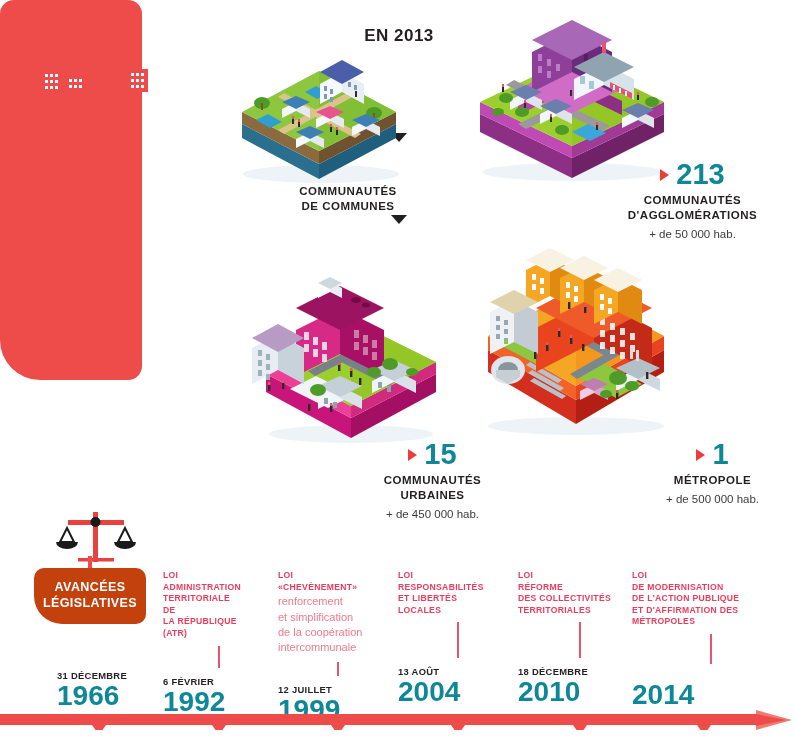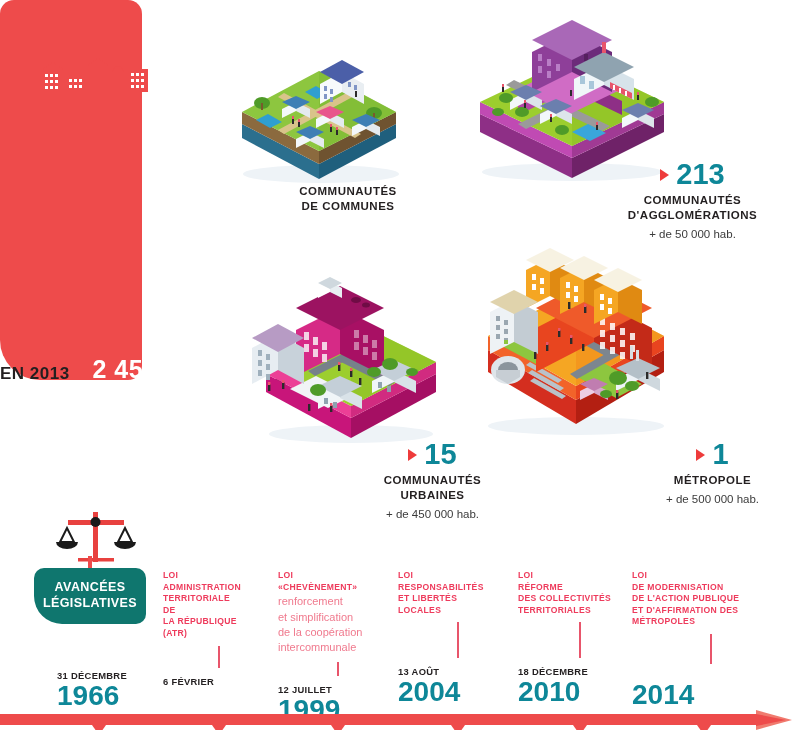--- a/index.html
+++ b/index.html
@@ -10,42 +10,42 @@
     font-family:"Liberation Sans","DejaVu Sans",sans-serif;
     -webkit-font-smoothing:antialiased;
   }
   .abs{position:absolute;}
 
   
   #left-panel{left:24px;top:88px;width:142px;height:380px;
     background:#ee4b4b;border-radius:14px 14px 14px 40px;}
   #skyline{left:24px;top:58px;width:142px;height:34px;}
   #left-panel .inner{position:absolute;left:0;top:0;width:100%;height:100%;
-    display:flex;flex-direction:row;align-items:center;justify-content:flex-start;
+    display:flex;flex-direction:column;align-items:center;justify-content:flex-start;
     padding-top:26px;box-sizing:border-box;color:#fff;text-align:center;}
   .en2013{font-size:17px;font-weight:bold;letter-spacing:.5px;color:#231f20;margin-bottom:22px;}
   .big-num{font-size:25px;font-weight:bold;letter-spacing:.5px;line-height:1.05;margin-left:12px;}
   .mid-lab{font-size:11.5px;font-weight:bold;letter-spacing:.6px;line-height:1.25;margin-top:1px;}
   .thin-lab{font-size:12px;font-weight:normal;line-height:1.25;margin-top:1px;}
   .dn-arrow{width:0;height:0;border-left:8px solid transparent;border-right:8px solid transparent;
     border-top:9px solid #231f20;margin:7px auto 9px auto;}
   .blk{margin-bottom:0;}
 
   
   .stat{position:absolute;text-align:center;}
   .stat .numline{display:flex;align-items:center;justify-content:center;gap:7px;}
   .stat .tri{width:0;height:0;border-top:6px solid transparent;border-bottom:6px solid transparent;
     border-left:9px solid #ee3b3b;}
   .stat .num{font-size:29px;font-weight:bold;color:#0e8798;letter-spacing:0px;line-height:1;}
   .stat .lab{font-size:11.5px;font-weight:bold;color:#231f20;letter-spacing:.5px;line-height:1.3;margin-top:4px;}
   .stat .sub{font-size:11.5px;color:#3b3b3b;margin-top:5px;}
 
   
   #scales{left:48px;top:508px;width:96px;height:56px;}
-  #badge{left:34px;top:568px;width:112px;height:56px;background:#0f766e;
+  #badge{left:34px;top:568px;width:112px;height:56px;background:#c2410c;
     border-radius:10px 10px 10px 28px;display:flex;align-items:center;justify-content:center;}
   #badge span{color:#fff;font-size:12.5px;font-weight:bold;letter-spacing:.4px;text-align:center;line-height:1.25;}
   #badge-stem{left:88px;top:556px;width:4px;height:16px;background:#ee4b4b;}
 
   .tl-item{position:absolute;}
   .tl-title{font-size:8.6px;font-weight:bold;color:#ee3b5c;letter-spacing:.3px;line-height:1.35;}
   .tl-desc{font-size:11px;font-weight:normal;color:#f07a8e;line-height:1.4;margin-top:1px;}
   .tl-stem{width:1.5px;background:#e8556b;margin:6px auto 0 auto;}
   .tl-day{font-size:9.4px;font-weight:bold;color:#231f20;letter-spacing:.3px;}
   .tl-year{font-size:28px;font-weight:bold;color:#0e8798;line-height:1.05;}
@@ -613,20 +613,21 @@
 <div class="tl-item" style="left:163px;top:570px;width:112px;">
   <div class="tl-title" style="white-space:pre-line">LOI
 ADMINISTRATION
 TERRITORIALE
 DE
 LA RÉPUBLIQUE
 (ATR)</div>
   <div class="tl-stem" style="height:22px"></div>
   <div style="height:8px"></div>
   <div class="tl-day">6 FÉVRIER</div>
+  <div class="tl-year">1992</div>
 </div>
 
 <div class="tl-item" style="left:278px;top:570px;width:120px;">
   <div class="tl-title" style="white-space:pre-line">LOI
 «CHEVÈNEMENT»</div>
   <div class="tl-desc" style="white-space:pre-line">renforcement
 et simplification
 de la coopération
 intercommunale</div>
   <div class="tl-stem" style="height:14px"></div>

